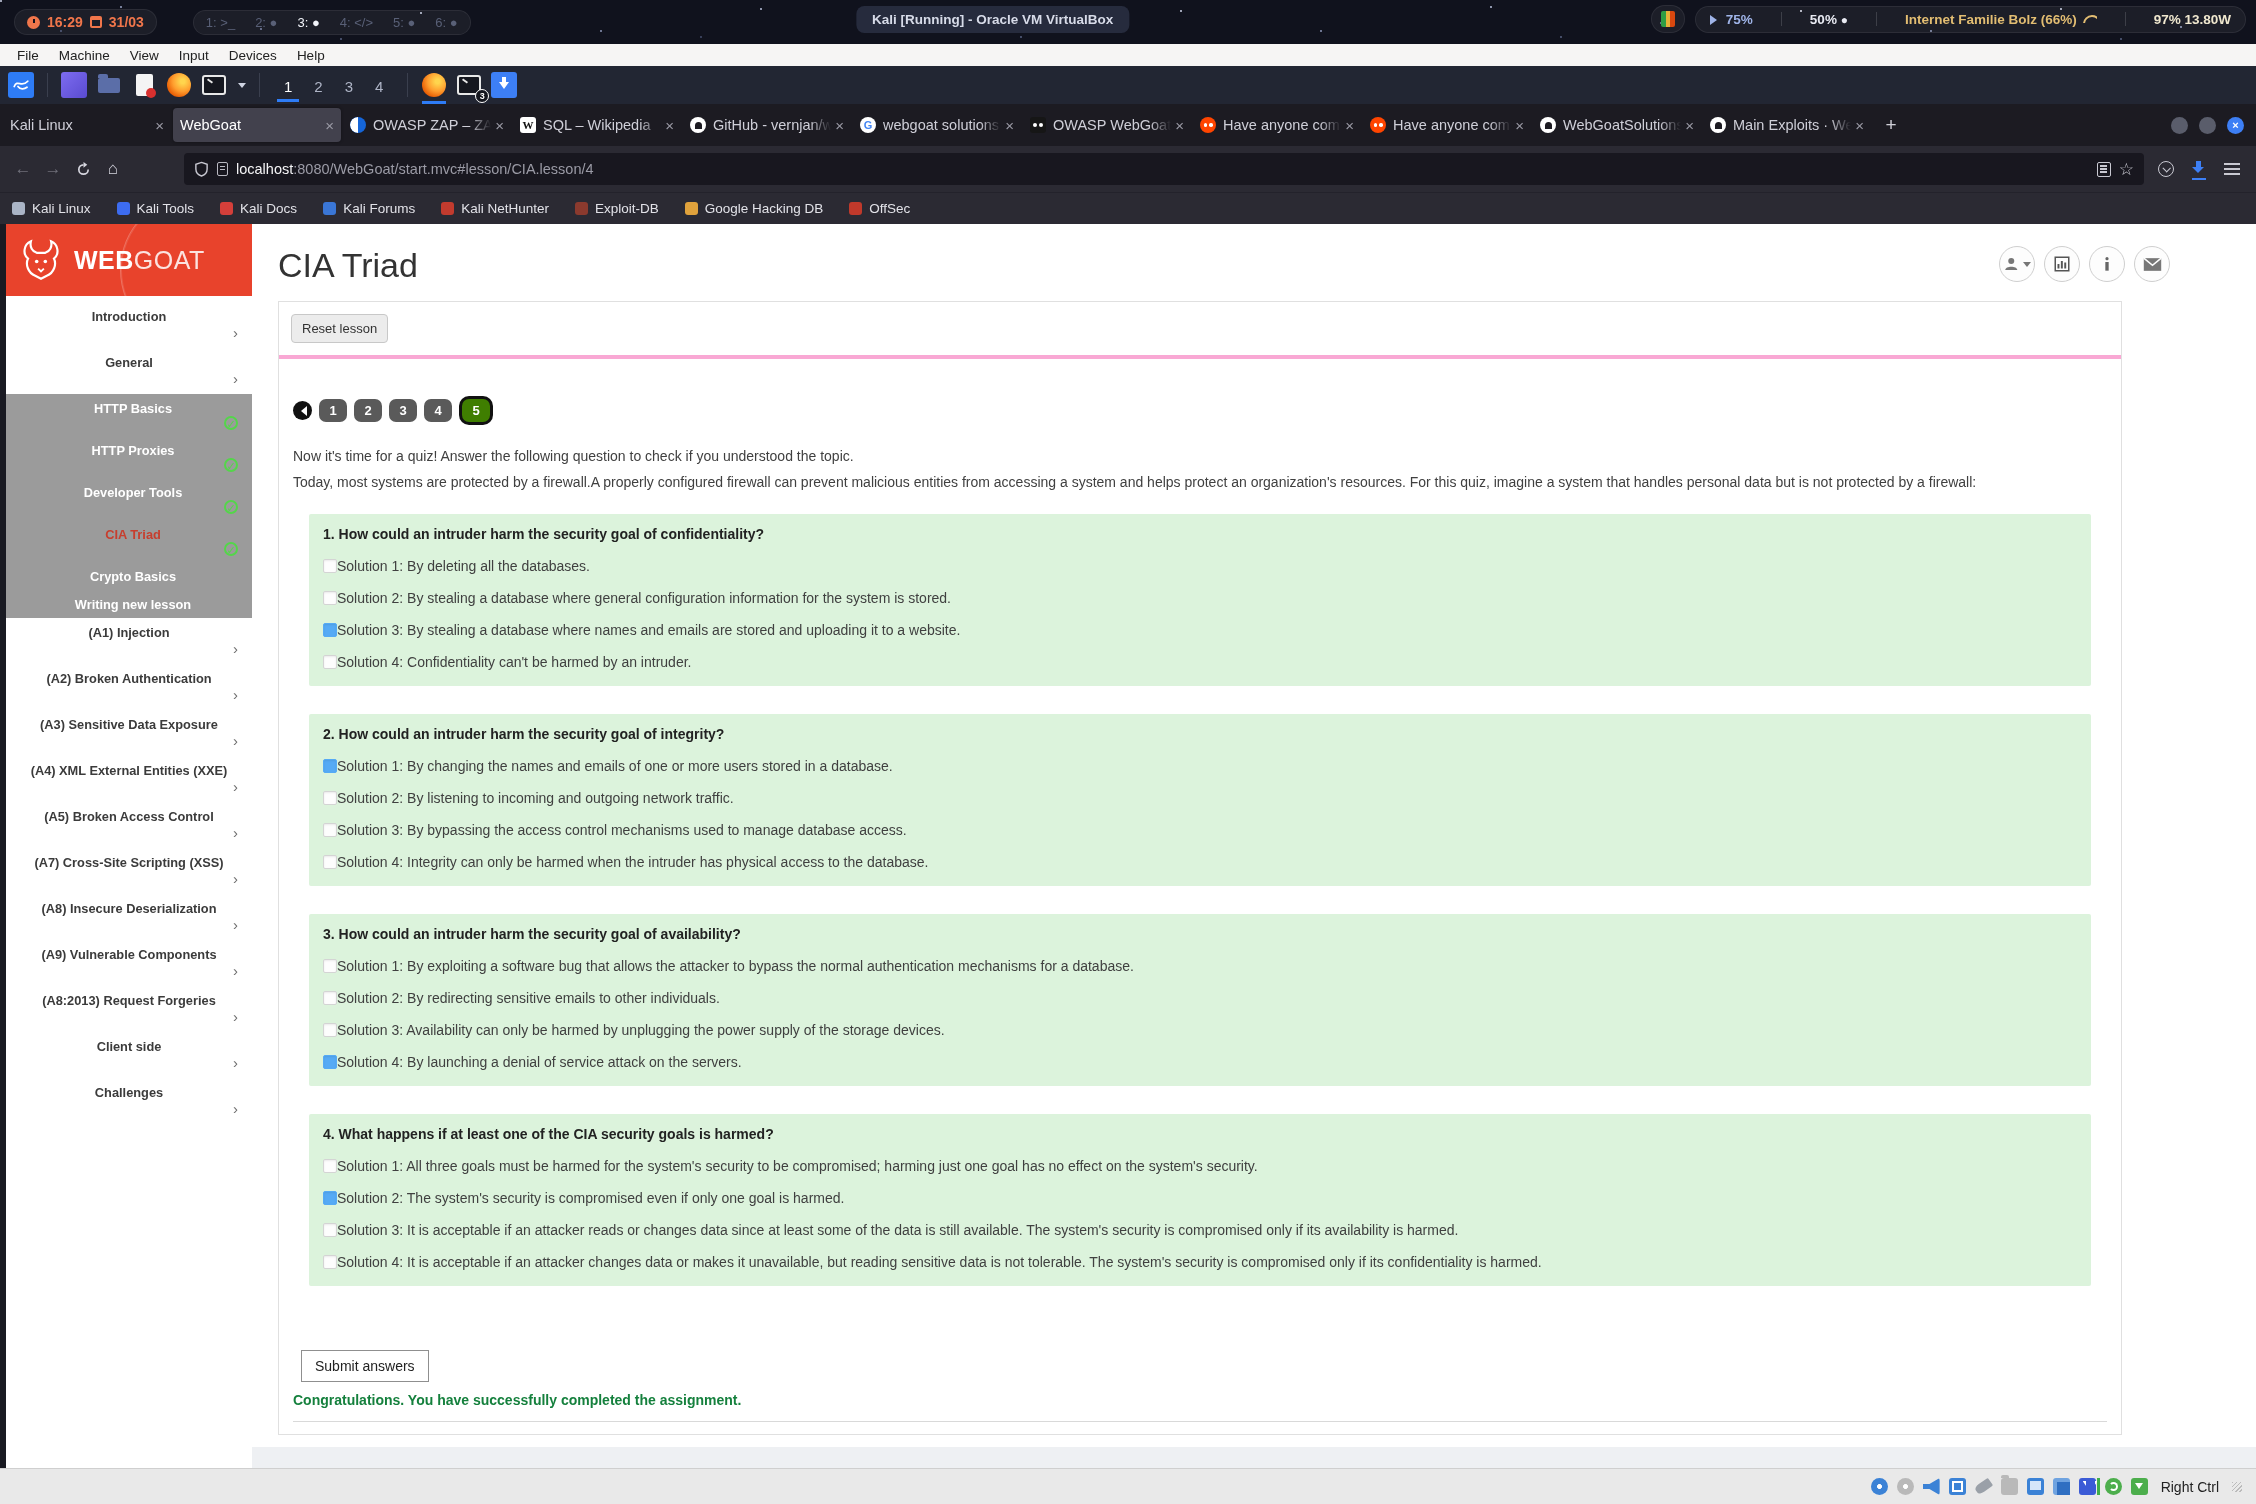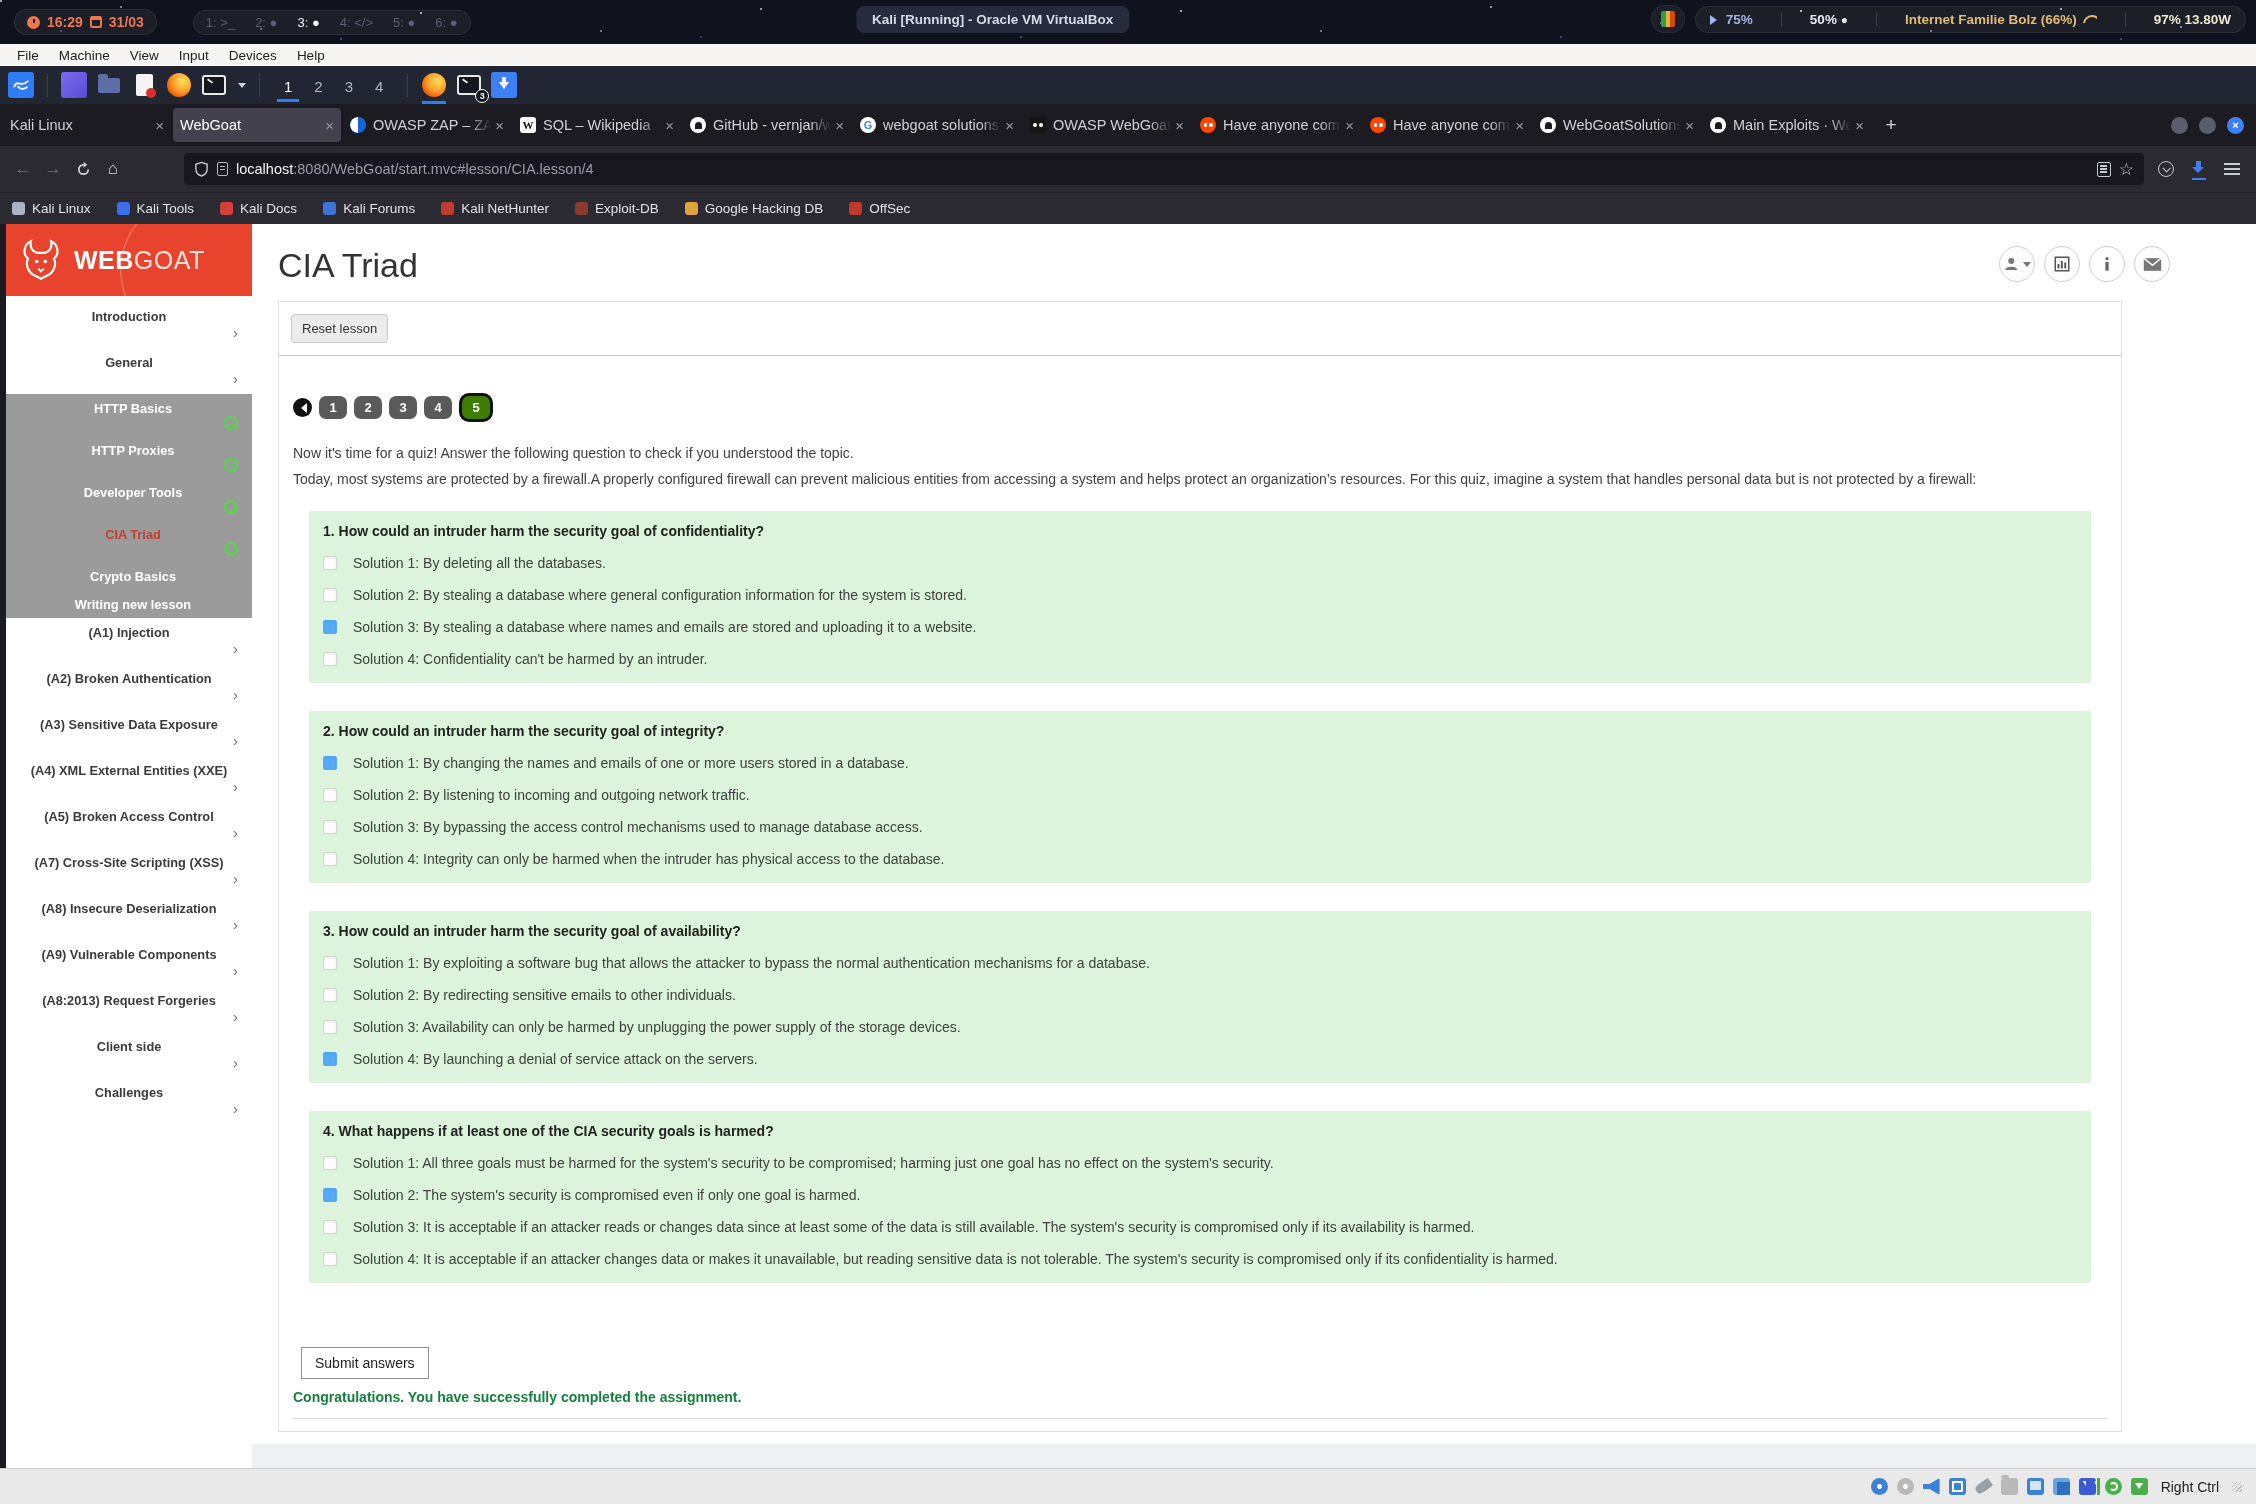--- a/index.html
+++ b/index.html
@@ -134,33 +134,33 @@
   .si-done { margin-left:auto; width:14px; height:14px; border:2px solid #54d64a; border-radius:50%; color:#54d64a; font-size:11px; line-height:12px; text-align:center; font-weight:bold; }
 
   .main { flex:1; display:flex; flex-direction:column; overflow:hidden; }
   .main-header { display:flex; align-items:flex-start; padding:22px 86px 16px 26px; }
   .page-title { font-size:34px; font-weight:500; color:#333; }
   .header-actions { margin-left:auto; display:flex; gap:9px; }
   .act-btn { width:36px; height:36px; border-radius:50%; border:1px solid #cfcfcf; background:#fdfdfd; display:flex; align-items:center; justify-content:center; }
   .caret-down { width:0; height:0; border:4px solid transparent; border-top:5px solid #777; margin-left:2px; position:relative; top:2px; }
 
   .panel { margin:0 134px 0 26px; border:1px solid #e0e0e0; background:#fff; flex:0 0 auto; }
-  .panel-top { padding:12px; border-bottom:1px solid #f9a8d4; }
+  .panel-top { padding:12px; border-bottom:4px solid #f9a8d4; }
   .reset-btn { font-size:13px; color:#333; background:#ececec; border:1px solid #c8c8c8; border-radius:4px; padding:6px 10px; display:inline-block; }
   .lesson { padding:40px 14px 12px; font-size:14px; color:#404040; }
   .pager { display:flex; align-items:center; gap:7px; margin-bottom:26px; }
   .pg-prev { width:19px; height:19px; border-radius:50%; background:#111; display:flex; align-items:center; justify-content:center; }
   .pg-prev i { width:0; height:0; border:5px solid transparent; border-right:6px solid #fff; margin-right:3px; }
   .pg { min-width:28px; height:23px; border-radius:7px; background:#5a5a5a; color:#fff; font-size:13px; font-weight:bold; display:flex; align-items:center; justify-content:center; }
   .pg.on { background:#3f7e00; box-shadow:0 0 0 3px #111; margin:0 3px; }
   .intro1 { margin-bottom:10px; }
   .intro2 { margin-bottom:24px; }
   .qblock { background:#dcf3dc; border-radius:2px; margin:0 16px 28px; padding:12px 14px 16px; }
   .qtitle { font-weight:bold; color:#222; margin-bottom:6px; }
-  .qopt { display:flex; align-items:center; gap:16px; margin-top:16px; cursor:pointer; }
+  .qopt { display:flex; align-items:center; gap:0; margin-top:16px; cursor:pointer; }
   .cb { width:14px; height:14px; background:#fdfdfd; border:1px solid #d4d4d4; border-radius:2px; box-shadow:inset 0 1px 2px rgba(0,0,0,.08); flex:0 0 auto; }
   .cb.checked { background:#56aaf5; border-color:#56aaf5; }
   .submit-btn { margin:36px 0 0 8px; font-size:14px; color:#222; background:#fff; border:1px solid #8f8f8f; padding:7px 13px; display:inline-block; }
   .congrats { font-weight:bold; color:#15803d; margin-top:10px; }
   .lesson hr { border:none; border-top:1px solid #d9d9d9; margin-top:13px; }
   .main-footer { flex:1; background:#eef0f3; margin-top:12px; }
 
   
   .vbox-statusbar { height:36px; background:#e9e9e9; border-top:1px solid #cfcfcf; display:flex; align-items:center; justify-content:flex-end; gap:9px; padding-right:14px; flex:0 0 auto; }
   .sbi { width:17px; height:17px; display:inline-block; border-radius:3px; position:relative; }

